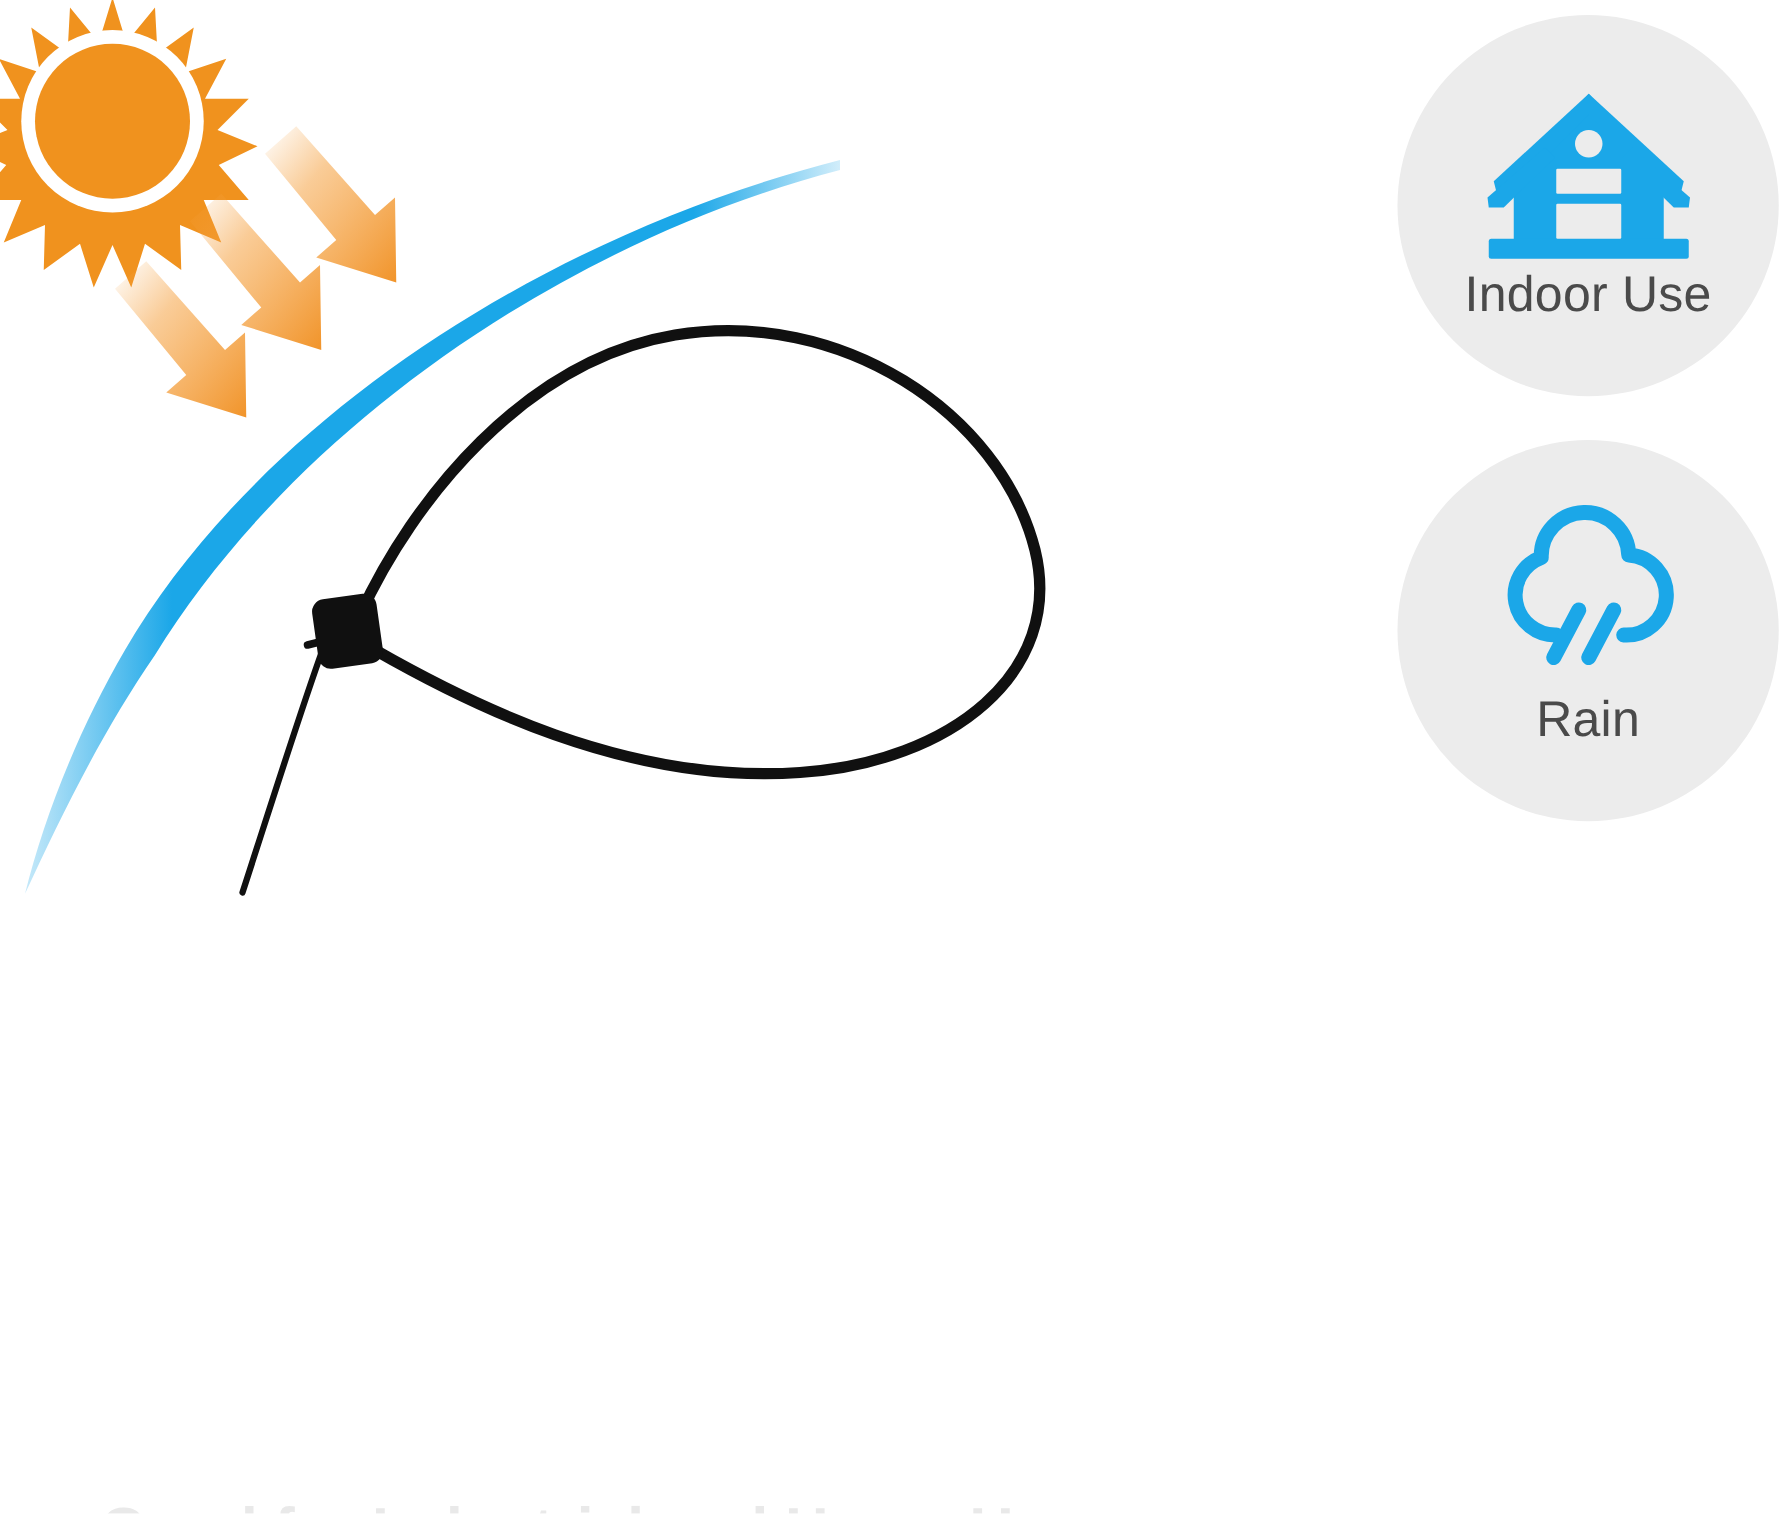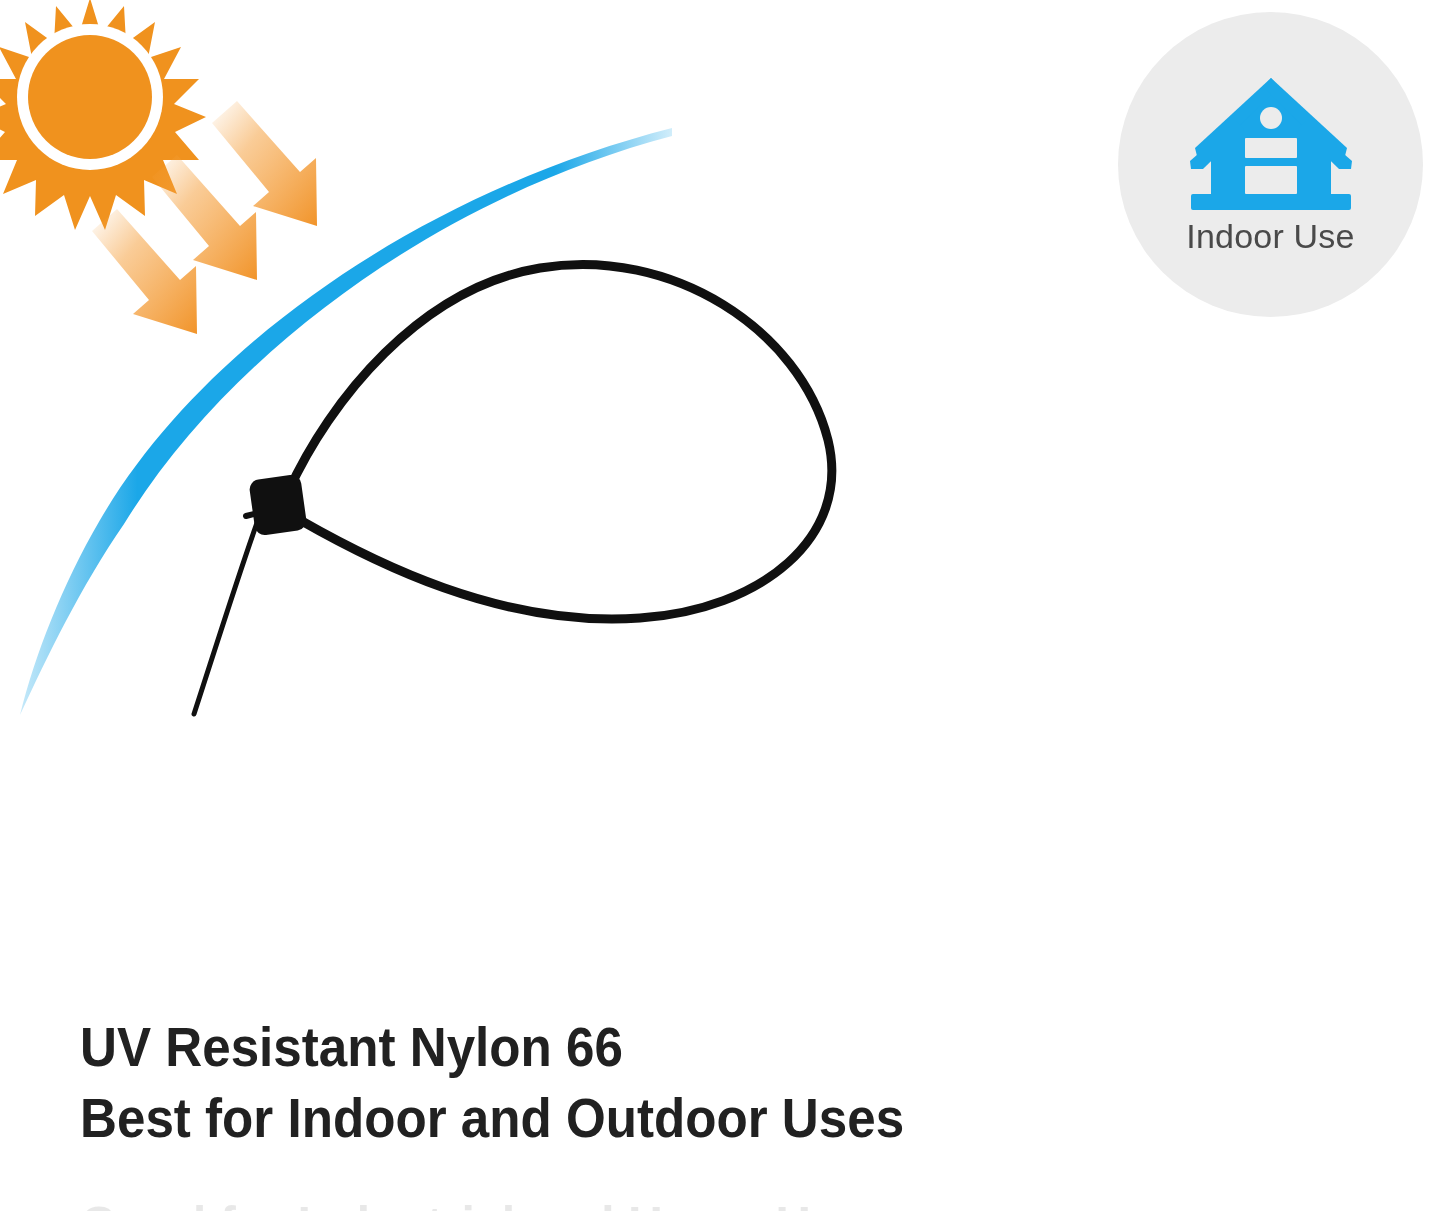--- a/index.html
+++ b/index.html
@@ -53,21 +53,21 @@
   .badge-icon {
     display: flex;
     align-items: center;
     justify-content: center;
     height: 120px;
     margin-top: 6px;
   }
   .badge-icon svg { display: block; overflow: visible; }
   .badge-label {
     margin-top: 16px;
-    font-size: 34px;
+    font-size: 40px;
     line-height: 1;
     color: #4a4a4a;
     font-family: "Liberation Sans", sans-serif;
     font-weight: 400;
     letter-spacing: 0.2px;
     white-space: nowrap;
   }
 
   
   #headline {
@@ -204,26 +204,39 @@
 
             <rect x="62" y="70" width="52" height="20" rx="1"></rect>
 
             <rect x="62" y="98" width="52" height="28" rx="1"></rect>
           </g>
         </svg>
       </div>
       <div class="badge-label">Indoor Use</div>
     </div>
 
+    <div class="badge">
+      <div class="badge-icon">
+        <svg width="168" height="140" viewBox="0 0 168 140" xmlns="http://www.w3.org/2000/svg">
+          <g fill="none" stroke="#1BA7E8" stroke-width="12" stroke-linecap="round" stroke-linejoin="round">
+
+            <path d="M58 98
+                     A 32 32 0 0 1 46 36
+                     A 34 34 0 0 1 116 34
+                     A 31 31 0 0 1 112 98"></path>
+
+            <path d="M76 78 L56 116"></path>
+            <path d="M104 78 L84 116"></path>
+          </g>
+        </svg>
+      </div>
+      <div class="badge-label">Rain</div>
+    </div>
 
 
   </div>
 
-  <div id="headline">
-    <div class="headline-line">UV Resistant Nylon 66</div>
-    <div class="headline-line">Best for Indoor and Outdoor Uses</div>
-  </div>
 
   <div id="headline-clip">
     <div class="headline-line clipped">Good for Industrial and Home Uses</div>
   </div>
 
 </div>
 
 </body></html>

